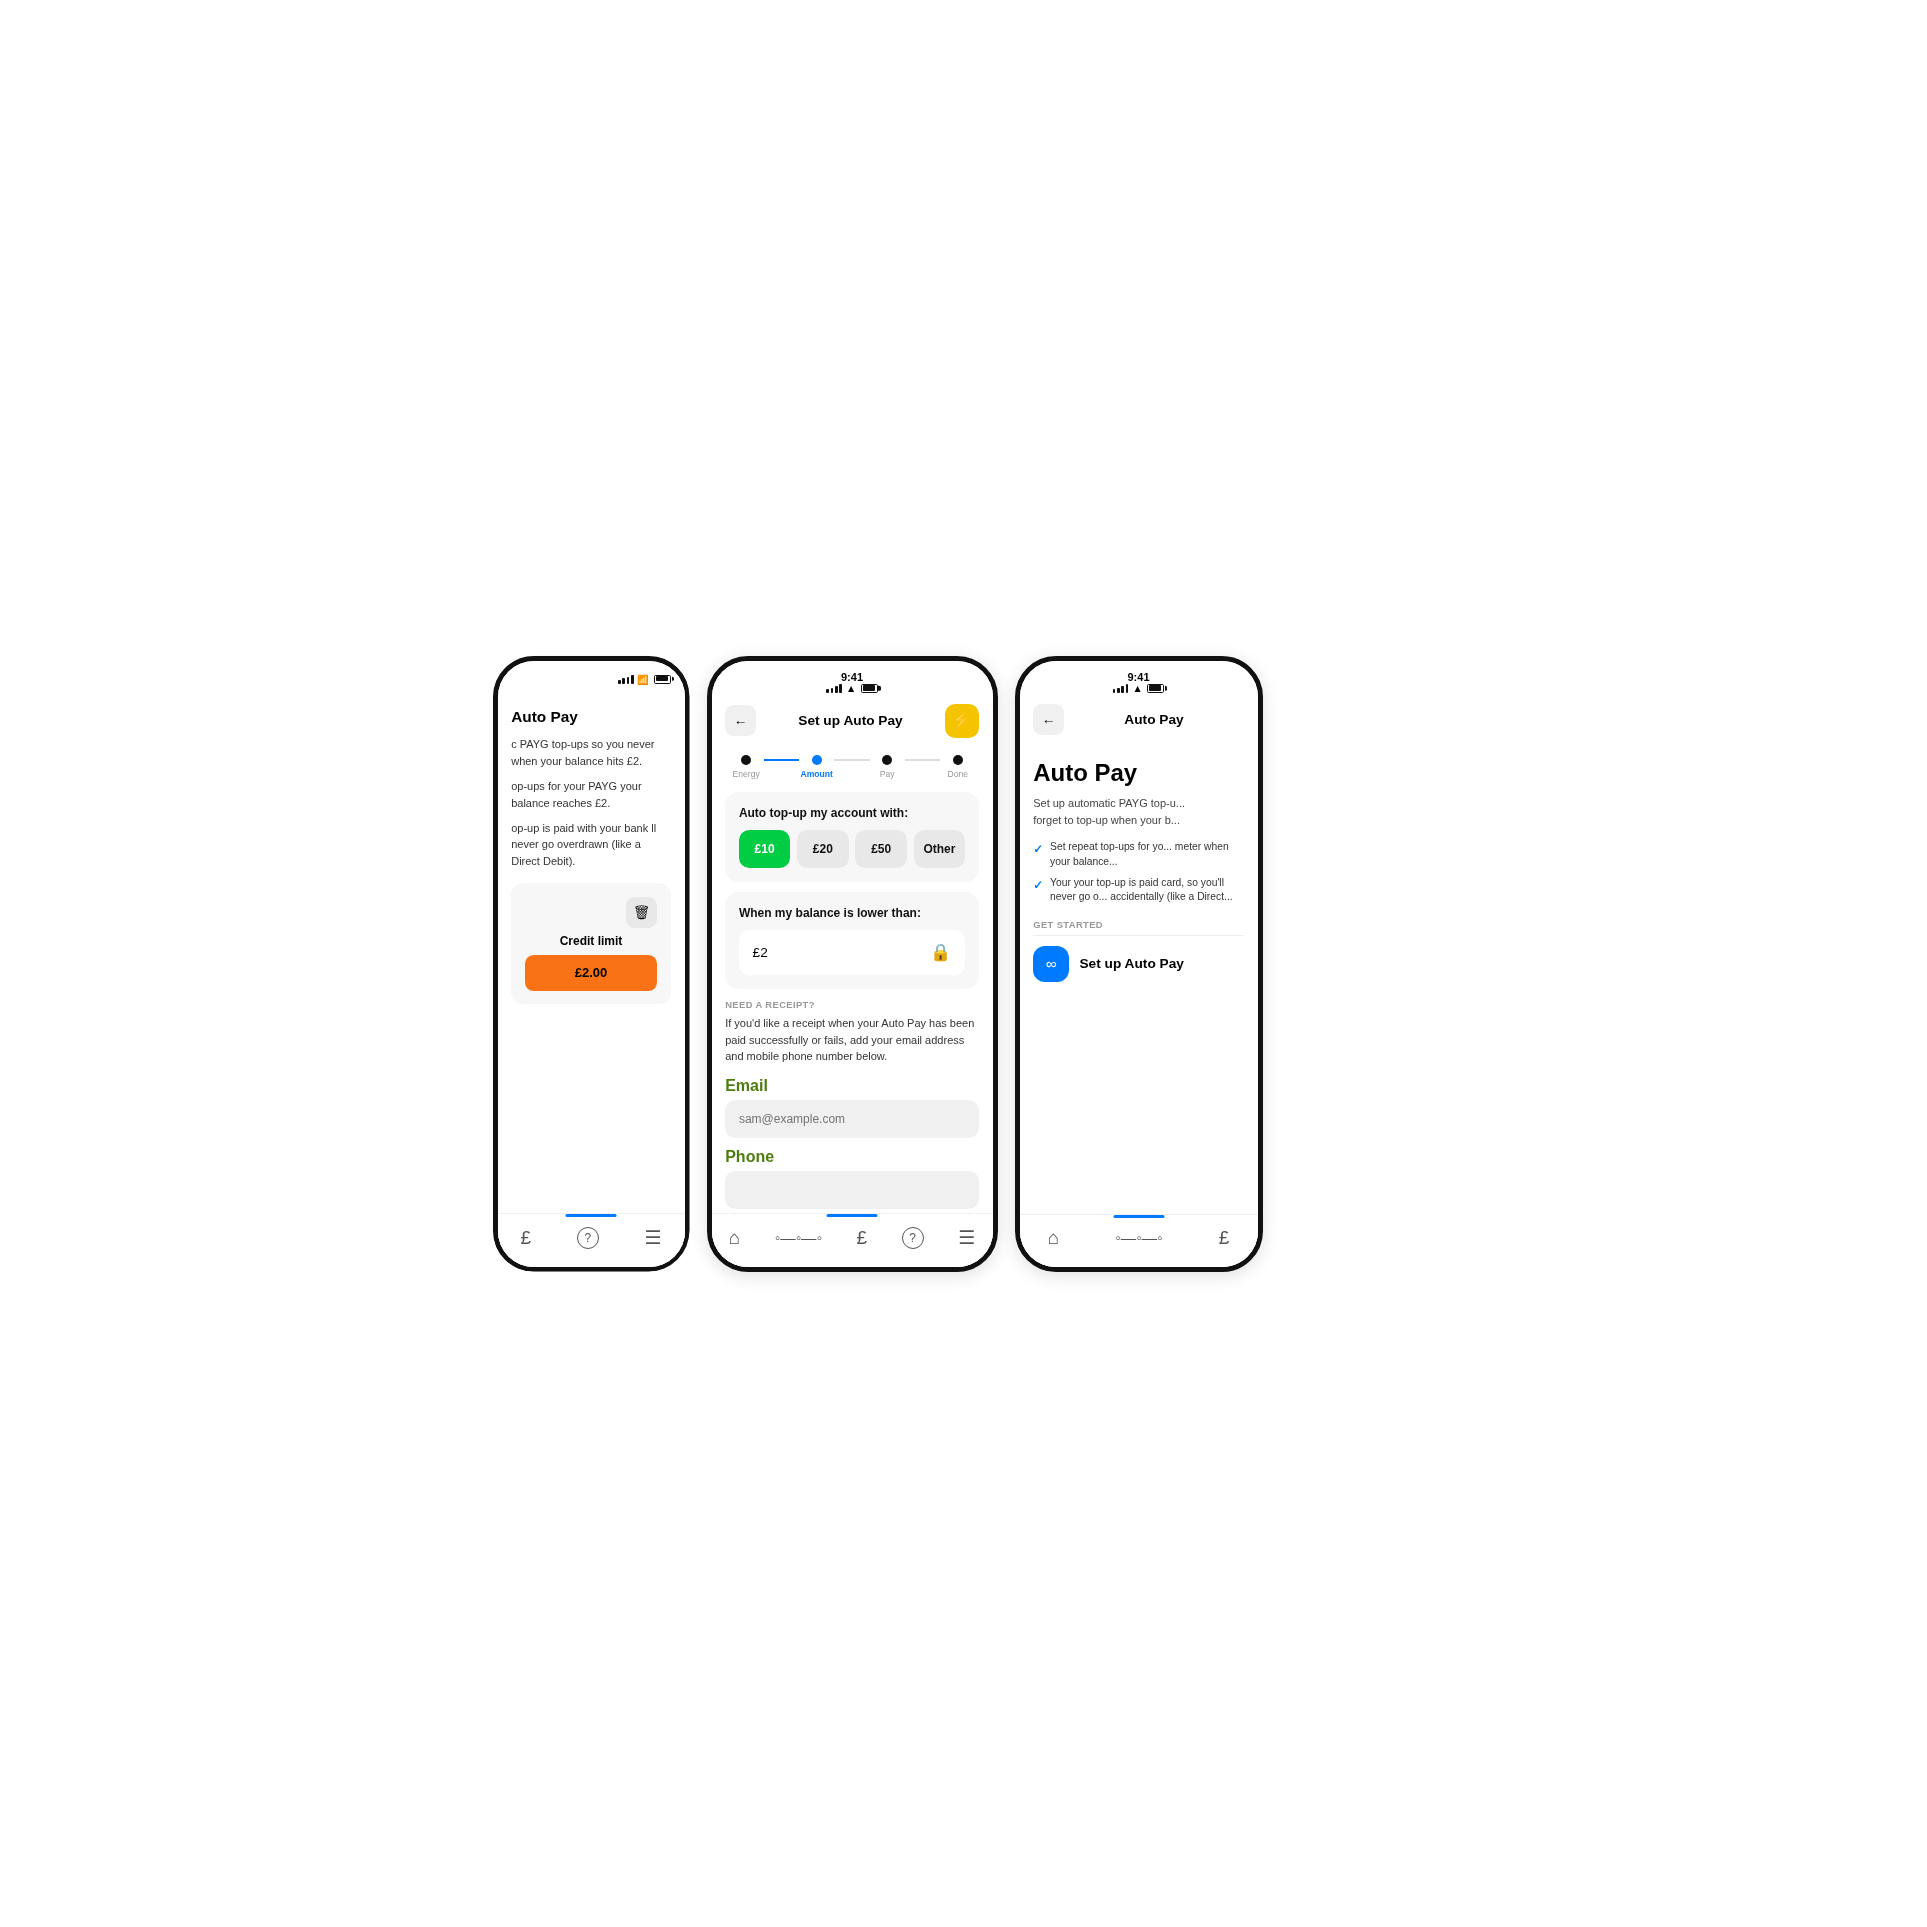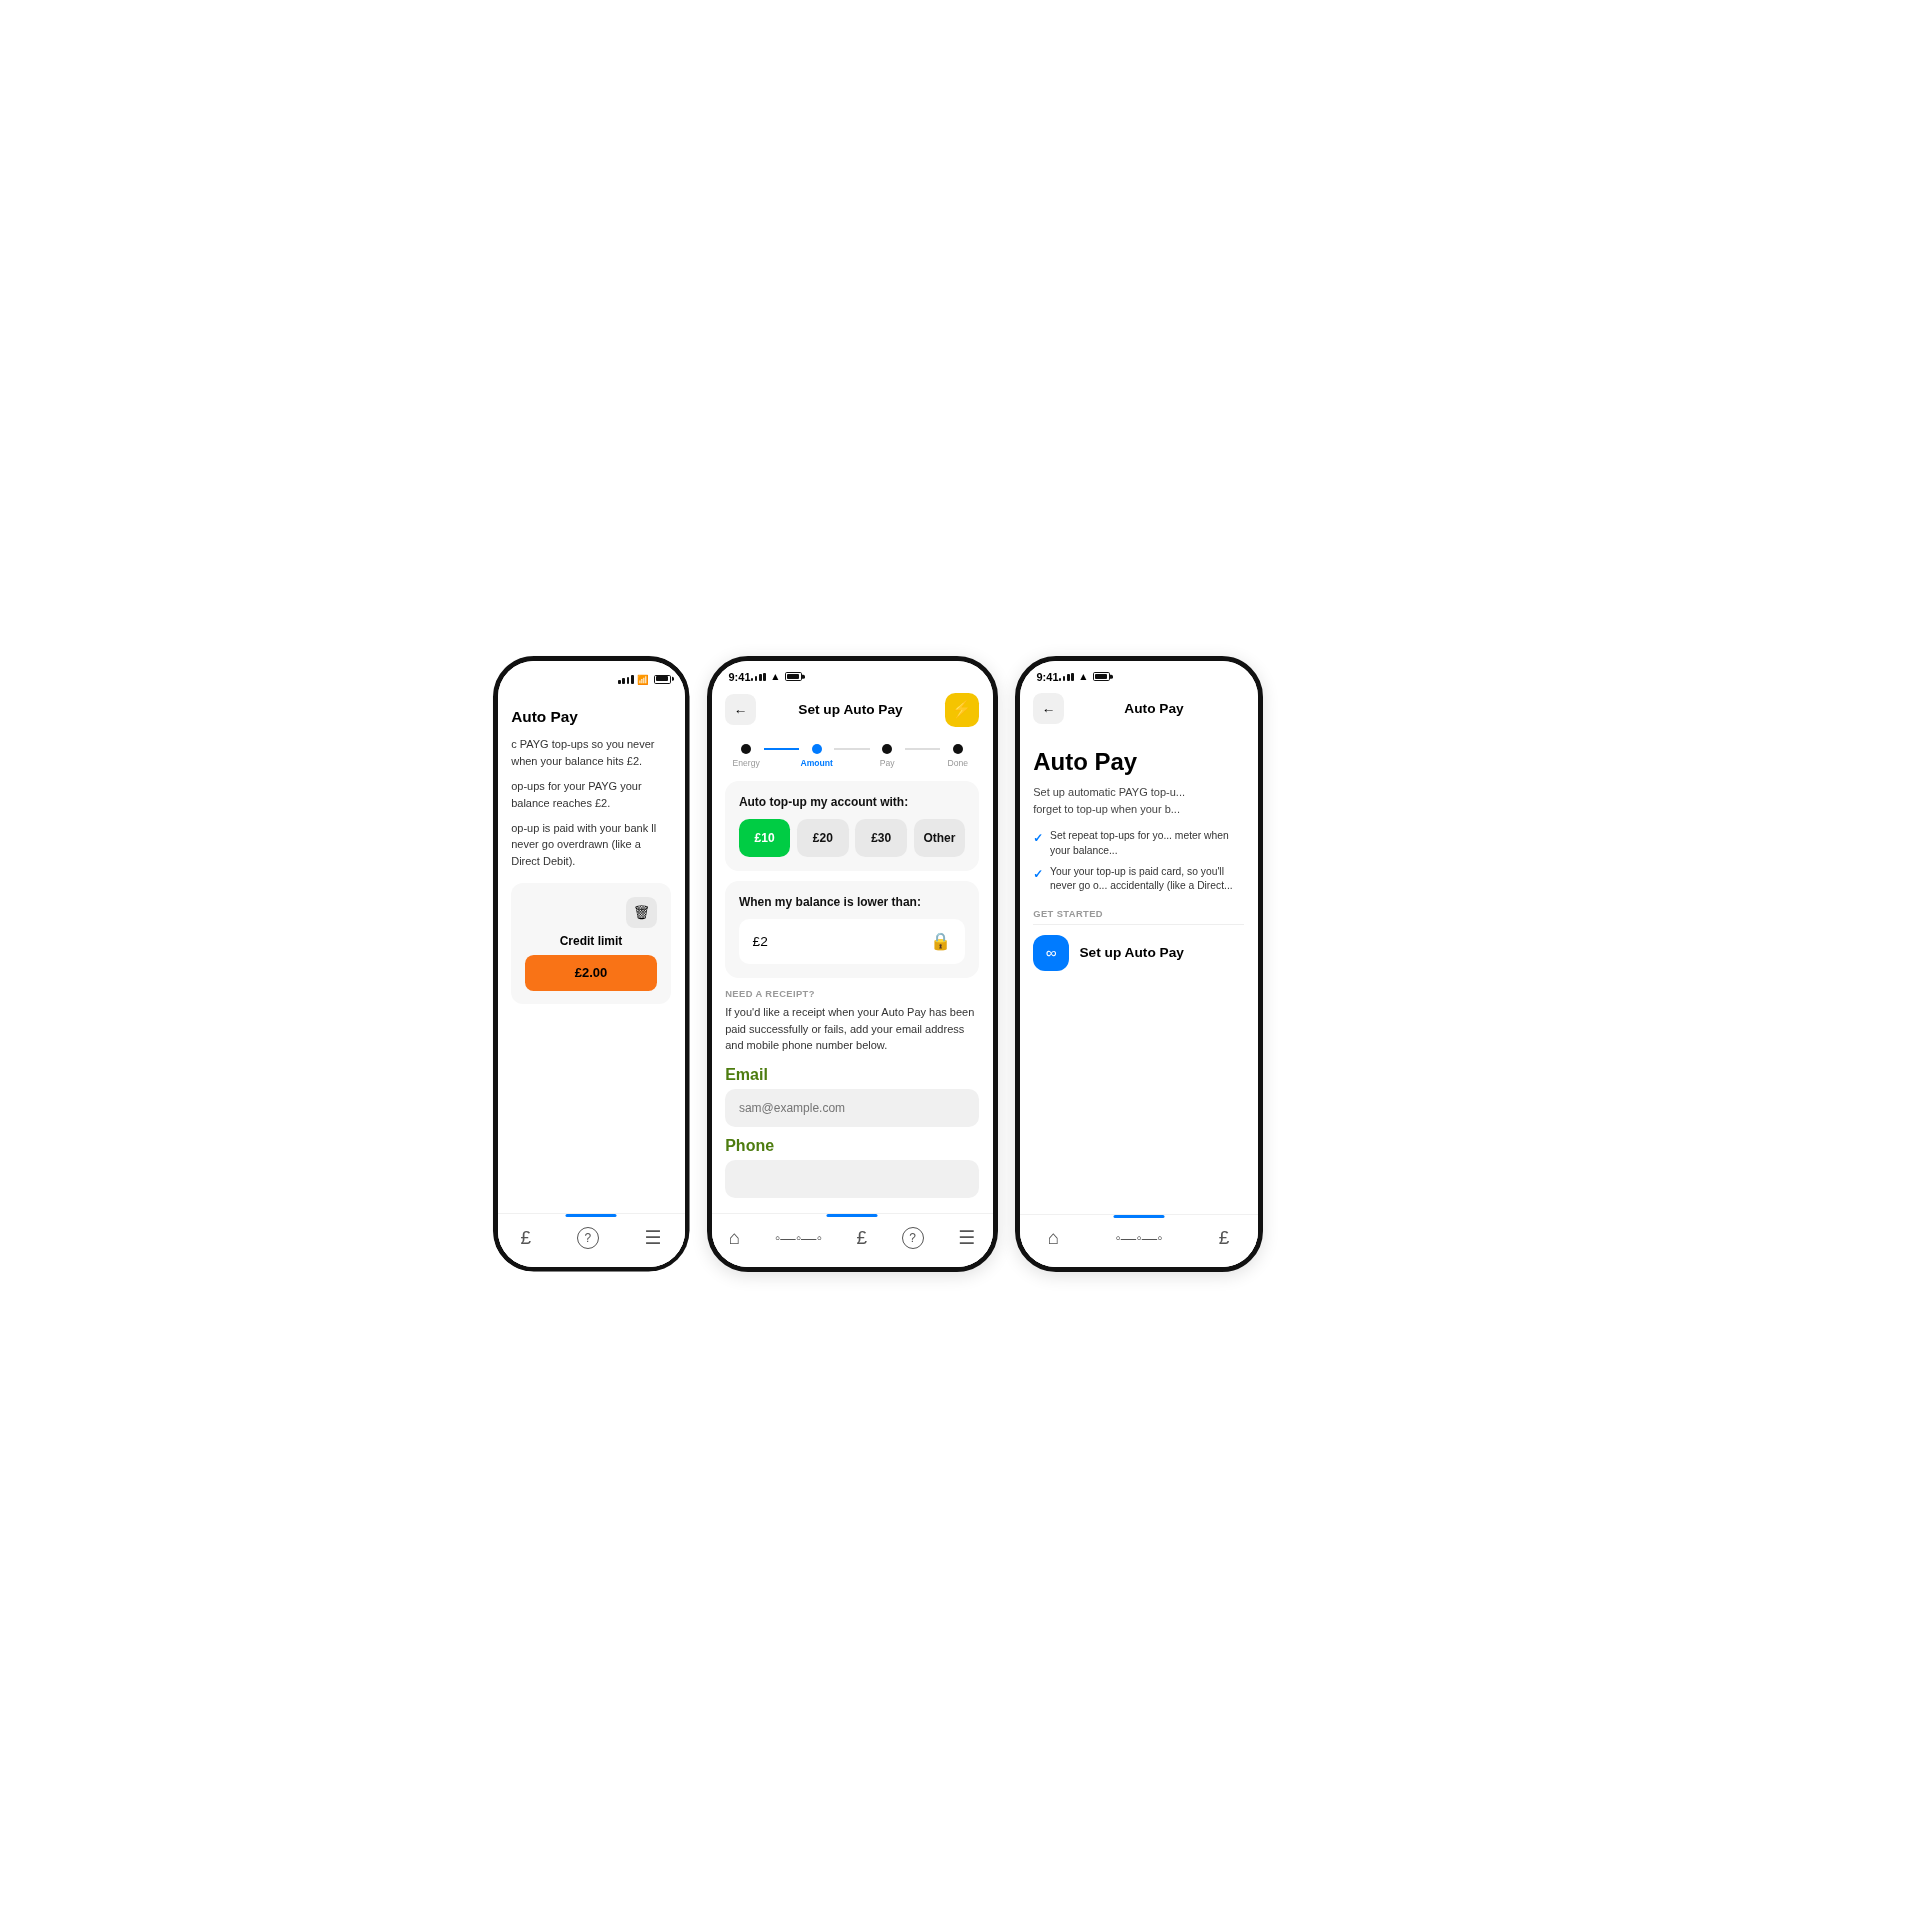--- a/index.html
+++ b/index.html
@@ -54,25 +54,26 @@
       width: 100%;
       height: 100%;
       overflow: hidden;
       position: relative;
       background: #fff;
     }
 
     
     .status-bar {
       display: flex;
-      justify-content: flex-start;
+      justify-content: flex-end;
       align-items: center;
       padding: 10.3px 17px 3.4px;
       font-size: 10.3px;
       font-weight: 600;
+      flex-direction: column;
     }
     .status-bar .time { font-size: 11px; font-weight: 700; }
     .status-icons { display: flex; gap: 4.3px; align-items: center; }
     .signal-bars { display: flex; gap: 1.7px; align-items: flex-end; }
     .signal-bars span {
       width: 2.6px;
       background: #111;
       border-radius: 0.9px;
     }
     .signal-bars span:nth-child(1) { height: 3.4px; }
@@ -497,21 +498,21 @@
         </div>
       </div>
 
       <div class="content" style="padding-bottom: 60px;">
 
         <div class="card">
           <div class="card-title">Auto top-up my account with:</div>
           <div class="amount-options">
             <button class="amount-btn selected">£10</button>
             <button class="amount-btn">£20</button>
-            <button class="amount-btn">£30</button>
+            <button class="amount-btn">£50</button>
             <button class="amount-btn">Other</button>
           </div>
         </div>
 
         <div class="card">
           <div class="card-title">When my balance is lower than:</div>
           <div class="balance-input">
             <span class="balance-value">£2</span>
             <span class="lock-icon">🔒</span>
           </div>

